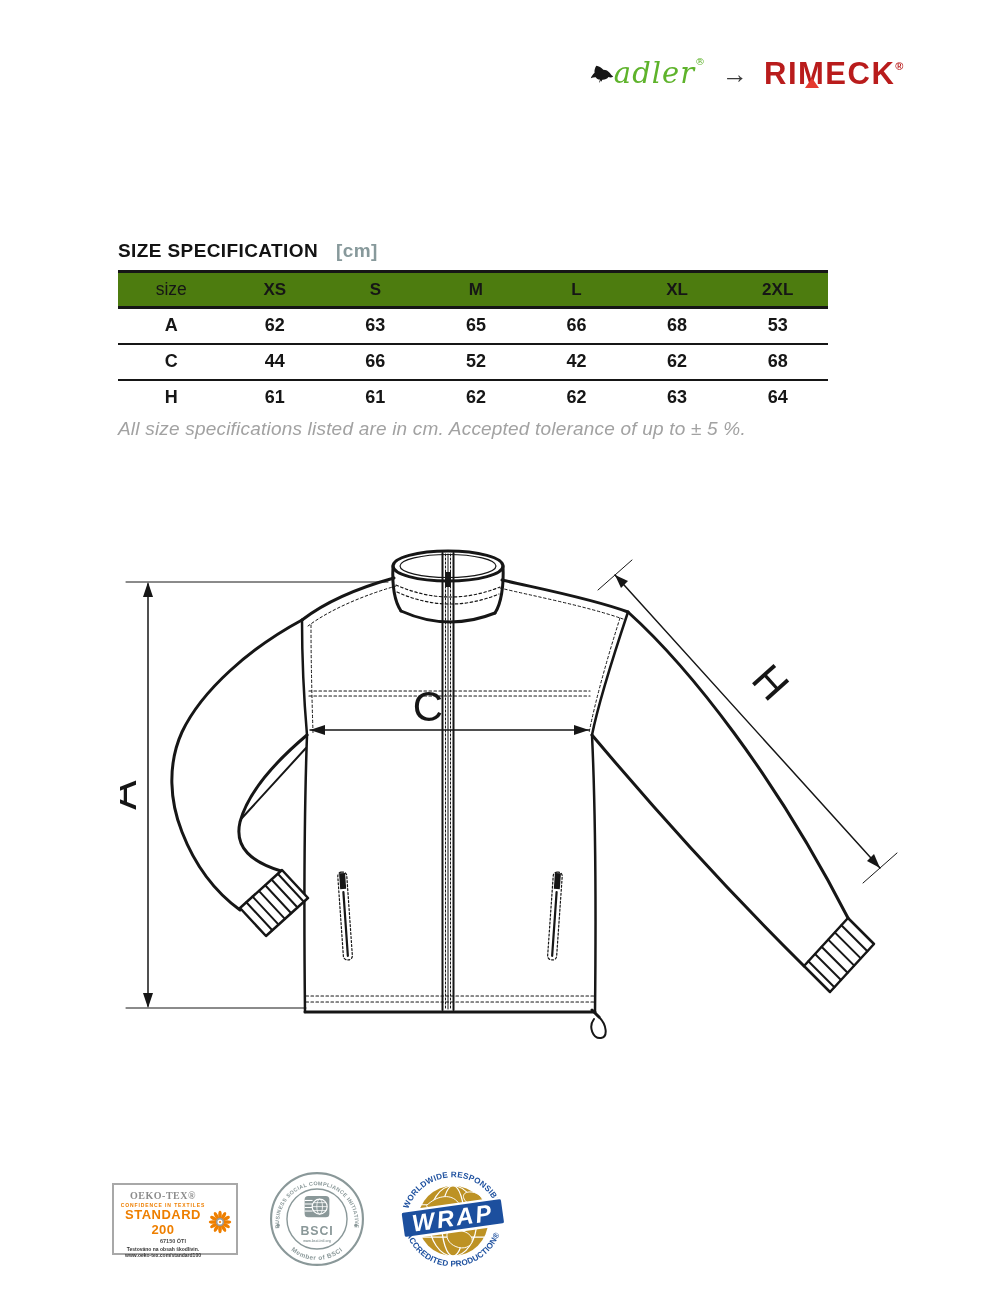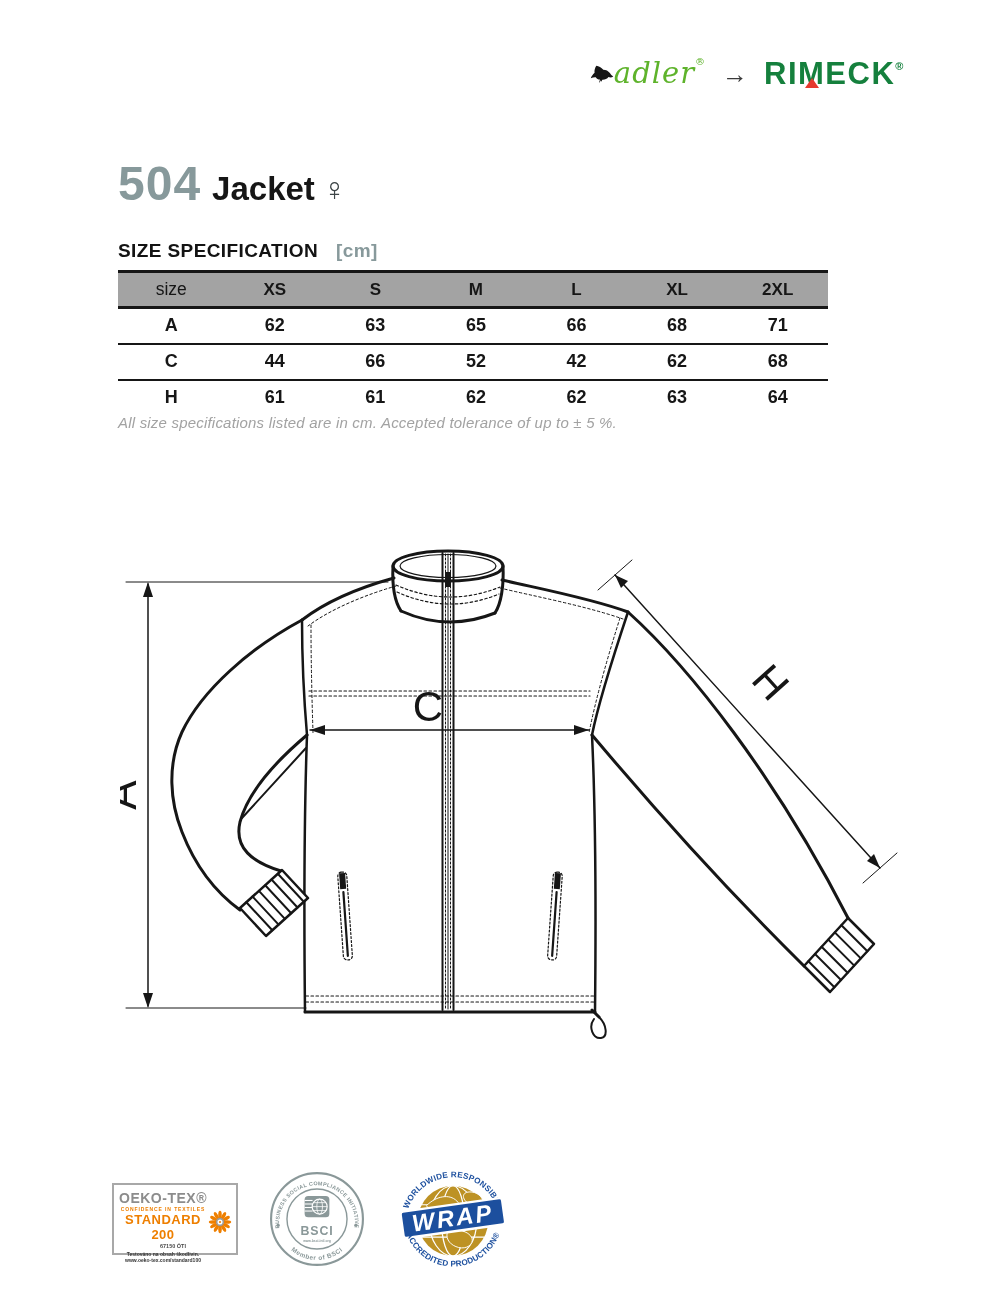--- a/index.html
+++ b/index.html
@@ -6,56 +6,56 @@
   body{width:1000px;height:1300px;font-family:"Liberation Sans",sans-serif;-webkit-font-smoothing:antialiased;}
   .page{position:relative;width:1000px;height:1300px;background:#fff;overflow:hidden;}
 
   
   .brand{position:absolute;top:44px;left:590px;display:flex;align-items:center;gap:16px;}
   .adler{display:flex;align-items:center;width:116px;}
   .adler svg{width:102px;height:60px;display:block;}
   .adler-text{font-family:"DejaVu Serif",serif;font-style:italic;font-size:29px;line-height:0.9;color:#5eb32b;letter-spacing:1px;margin-top:-4px;}
   .adler-text sup{font-size:10px;vertical-align:18px;}
   .brand-arrow{font-size:26px;color:#3a3a3a;font-weight:400;}
-  .rimeck{font-size:31px;font-weight:800;letter-spacing:1.5px;color:#15803d;white-space:nowrap;}
+  .rimeck{font-size:31px;font-weight:800;letter-spacing:1.5px;color:#b91c1c;white-space:nowrap;}
   .rimeck .m{position:relative;display:inline-block;}
   .rimeck .tri{position:absolute;left:50%;margin-left:-7px;bottom:4px;width:0;height:0;
     border-left:7px solid transparent;border-right:7px solid transparent;border-bottom:10px solid #e6392e;}
   .rimeck sup{font-size:11px;font-weight:700;vertical-align:14px;letter-spacing:0;}
 
   
   .title{position:absolute;left:118px;top:160px;display:flex;align-items:baseline;gap:11px;}
   .title .code{font-size:48px;font-weight:800;color:#87999b;letter-spacing:1px;line-height:1;}
   .title .name{font-size:33px;font-weight:800;color:#161616;line-height:1;}
   .title .gender{font-size:32px;color:#3d4547;font-weight:400;margin-left:-3px;line-height:1;}
 
   .section-title{position:absolute;left:118px;top:240px;font-size:19px;font-weight:800;color:#131313;letter-spacing:0.4px;}
   .section-title .unit{color:#87999b;margin-left:18px;}
 
   
   table.size{position:absolute;left:118px;top:270px;width:710px;border-collapse:collapse;table-layout:fixed;}
-  table.size thead th{background:#a3a3a3;border-top:3px solid #161616;border-bottom:3px solid #161616;
+  table.size thead th{background:#4d7c0f;border-top:3px solid #161616;border-bottom:3px solid #161616;
     font-size:17px;font-weight:700;color:#161616;padding:6px 0;}
   table.size thead th.size-col{font-weight:400;font-size:17.5px;}
   table.size th:first-child{width:15%;}
   table.size tbody th,table.size tbody td{font-size:18px;font-weight:700;color:#161616;text-align:center;
     padding:6px 0 7px 0;border-bottom:2px solid #161616;}
   table.size tbody tr:last-child th,table.size tbody tr:last-child td{border-bottom:none;}
 
-  .note{position:absolute;left:118px;top:399px;font-size:15px;font-style:italic;color:#a2a2a2;letter-spacing:0.2px;}
+  .note{position:absolute;left:118px;top:399px;font-size:19px;font-style:italic;color:#a2a2a2;letter-spacing:0.2px;}
 
   
   .diagram{position:absolute;left:120px;top:520px;width:780px;height:560px;}
   .diagram text{font-family:"Liberation Sans",sans-serif;fill:#161616;}
 
   
   .certs{position:absolute;left:112px;top:1162px;display:flex;align-items:center;gap:26px;}
   .oeko{width:126px;height:72px;border:2px solid #a8a8a8;box-sizing:border-box;position:relative;background:#fff;padding-top:5px;}
   .oeko-inner{padding-right:24px;text-align:center;line-height:1.15;}
-  .oeko-brand{font-size:14px;font-weight:700;color:#8c8c8c;letter-spacing:0.5px;}
+  .oeko-brand{font-size:10px;font-weight:700;color:#8c8c8c;letter-spacing:0.5px;font-family:Liberation Serif, serif;}
   .oeko-tagline{font-size:5px;font-weight:700;color:#ee7f00;letter-spacing:0.9px;margin-top:1px;}
   .oeko-standard{font-size:13px;font-weight:800;color:#ee7f00;letter-spacing:0.5px;}
   .oeko-license{font-size:5.5px;font-weight:700;color:#4a4a4a;margin-left:46px;text-align:left;}
   .oeko-note{font-size:5px;font-weight:700;color:#333;margin-top:3px;}
   .oeko-url{font-size:5px;font-weight:700;color:#333;}
   .oeko-flower{position:absolute;right:4px;top:25px;width:24px;height:24px;}
   .bsci-seal svg{display:block;}
   .wrap-seal svg{display:block;}
 </style>
 </head>
@@ -70,25 +70,20 @@
           C33,69 41,74 50,74 C49,79 47,84 46,89 L50,88 C51,84 52,81 54,78 L56,84 L59,83
           C59,79 60,77 62,75 C74,76 86,70 93,61 C101,65 110,64 117,58 C110,54 104,48 100,41
           C92,30 80,24 67,24 C57,12 44,6 32,4 Z"></path>
       </svg>
       <div class="adler-text"><span>adler</span><sup>®</sup></div>
     </div>
     <span class="brand-arrow">→</span>
     <div class="rimeck"><span>RI</span><span class="m"><span>M</span><i class="tri"></i></span><span>ECK</span><sup>®</sup></div>
   </header>
 
-  <div class="title">
-    <span class="code">504</span>
-    <span class="name">Jacket</span>
-    <span class="gender">♀</span>
-  </div>
 
   <div class="section-title">
     <span>SIZE SPECIFICATION</span><span class="unit">[cm]</span>
   </div>
 
   <table class="size">
     <thead>
       <tr>
         <th class="size-col">size</th>
         <th>XS</th>
@@ -100,21 +95,21 @@
       </tr>
     </thead>
     <tbody>
       <tr>
         <th>A</th>
         <td>62</td>
         <td>63</td>
         <td>65</td>
         <td>66</td>
         <td>68</td>
-        <td>71</td>
+        <td>53</td>
       </tr>
       <tr>
         <th>C</th>
         <td>44</td>
         <td>66</td>
         <td>52</td>
         <td>42</td>
         <td>62</td>
         <td>68</td>
       </tr>

